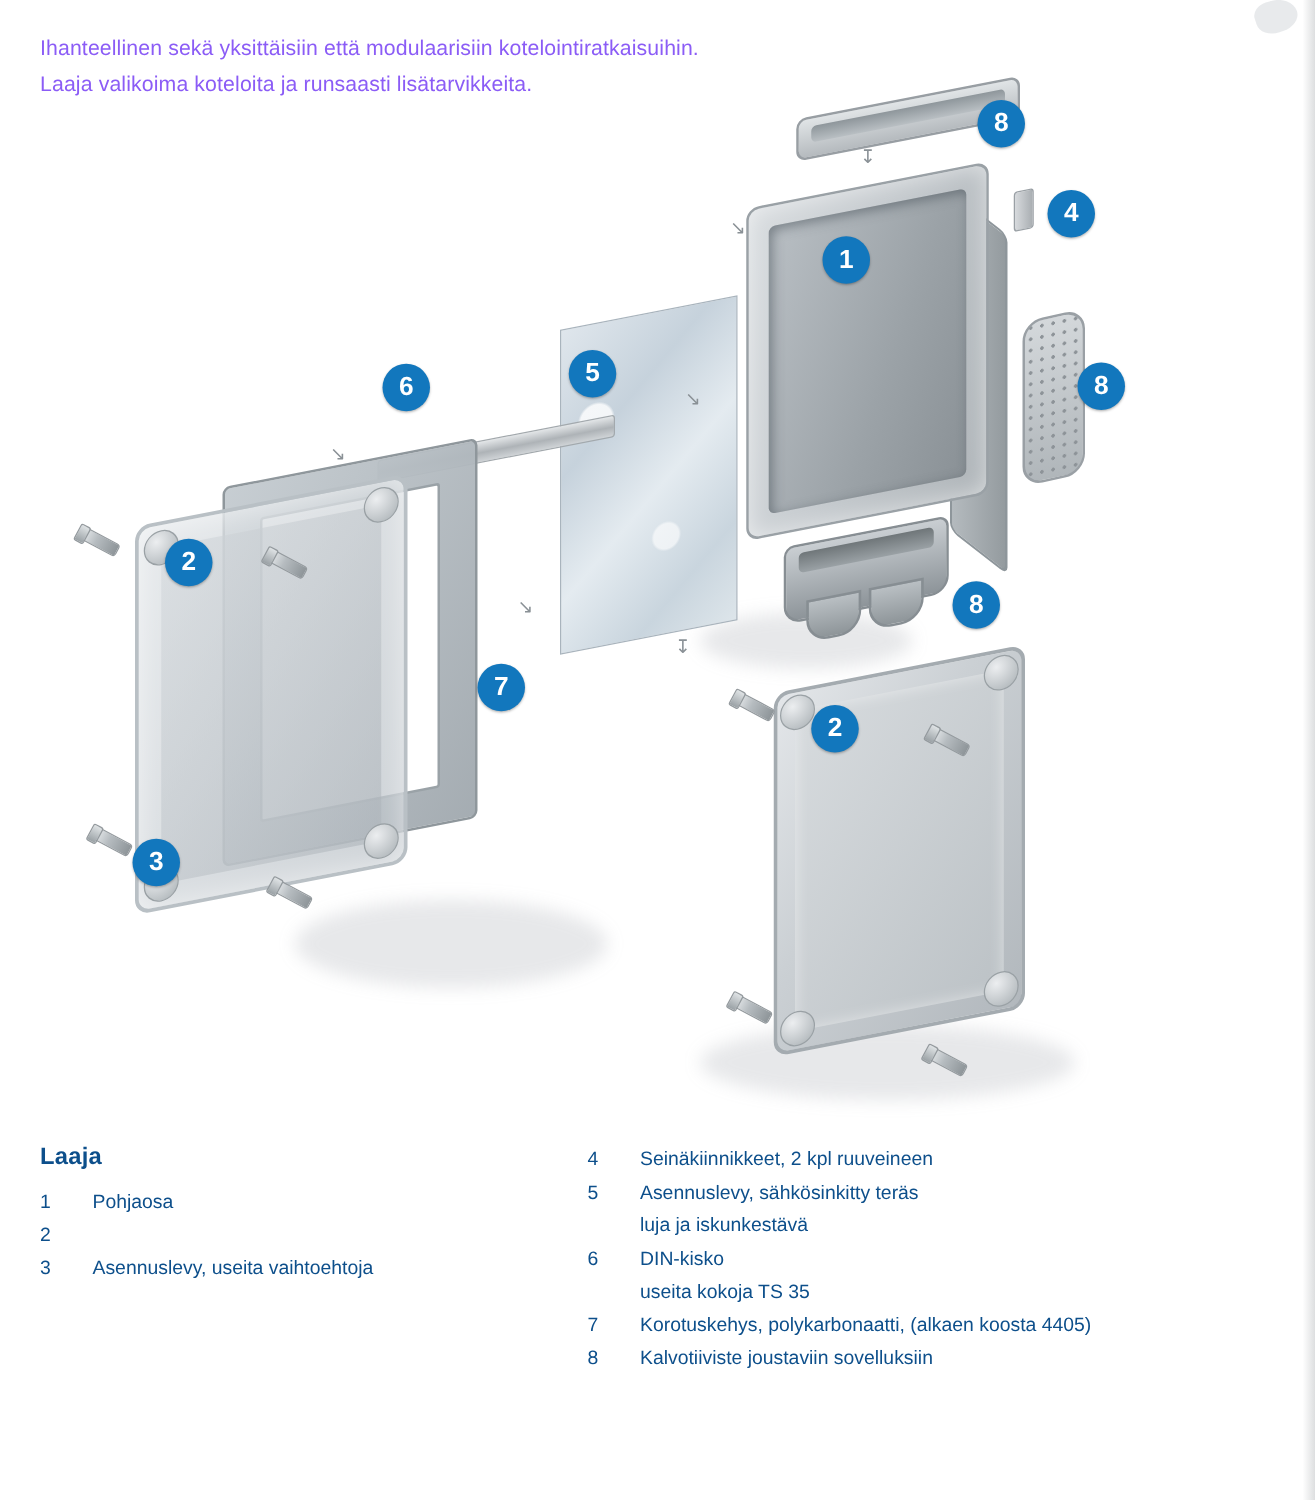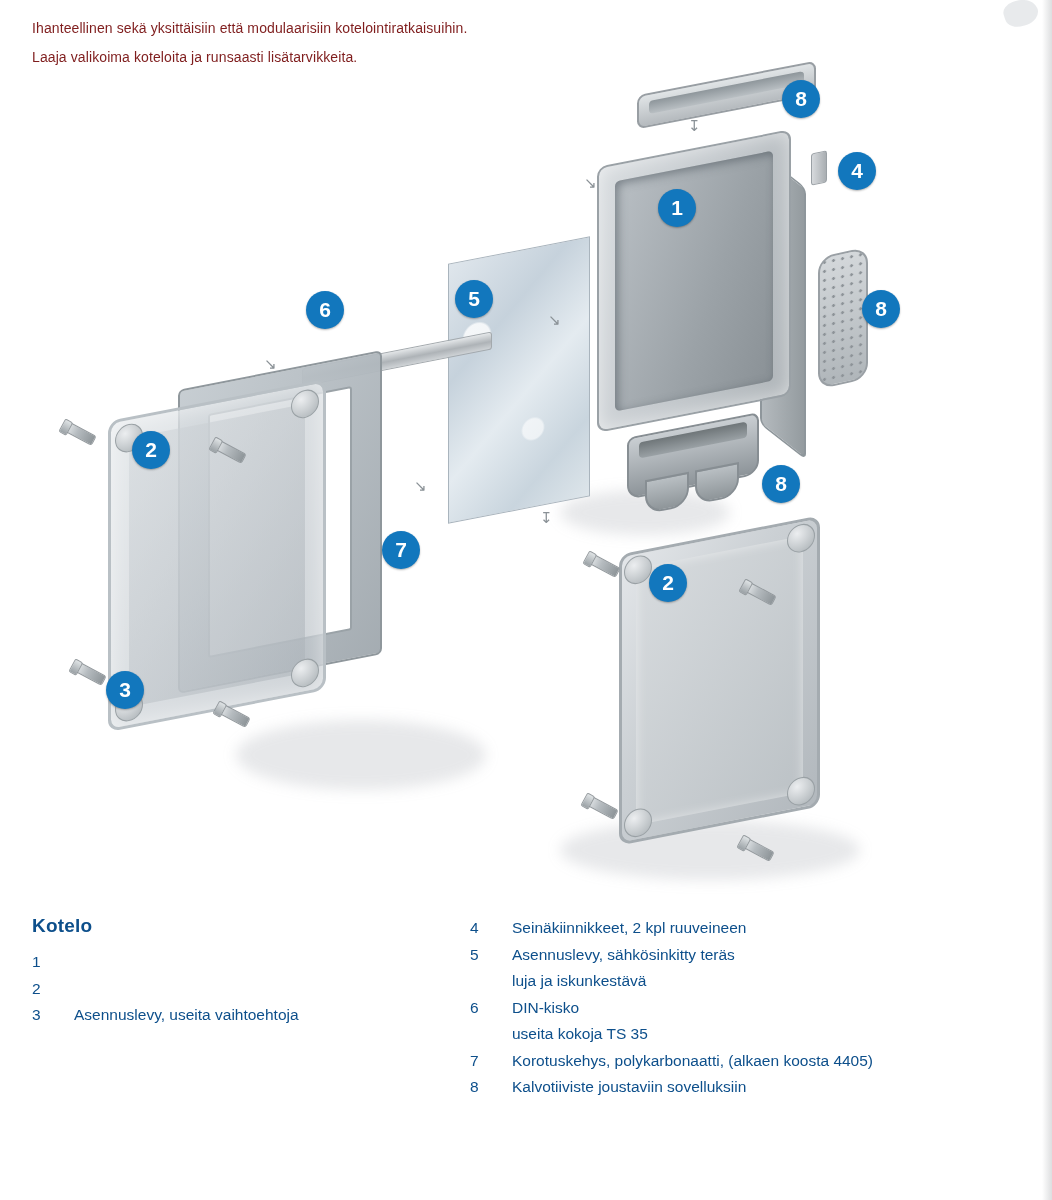--- a/index.html
+++ b/index.html
@@ -13,24 +13,24 @@
     position: relative;
     overflow: hidden;
     font-family: "Liberation Sans", sans-serif;
     color: #1a1a1a;
   }
 
   
   .intro {
     position: absolute;
     left: 32px;
-    top: 14px;
+    top: 24px;
     width: 840px;
-    color: #7f1d1d;
-    font-size: 14px;
+    color: #8b5cf6;
+    font-size: 17px;
     line-height: 29px;
     letter-spacing: 0.1px;
   }
   .intro div { white-space: nowrap; }
 
   
   .stage {
     position: absolute;
     left: 0;
     top: 60px;
@@ -381,24 +381,25 @@
   <div class="bubble" style="left:455px;top:220px;">5</div>
   <div class="bubble" style="left:306px;top:231px;">6</div>
   <div class="bubble" style="left:132px;top:371px;">2</div>
   <div class="bubble" style="left:382px;top:471px;">7</div>
   <div class="bubble" style="left:106px;top:611px;">3</div>
   <div class="bubble" style="left:762px;top:405px;">8</div>
   <div class="bubble" style="left:649px;top:504px;">2</div>
 </div>
 
 <div class="legend left">
-  <h3>Kotelo</h3>
+  <h3>Laaja</h3>
 
   <div class="legend-row">
     <div class="legend-num">1</div>
+    <div class="legend-text">Pohjaosa</div>
   </div>
   <div class="legend-row">
     <div class="legend-num">2</div>
   </div>
   <div class="legend-row">
     <div class="legend-num">3</div>
     <div class="legend-text">Asennuslevy, useita vaihtoehtoja</div>
   </div>
 </div>
 

